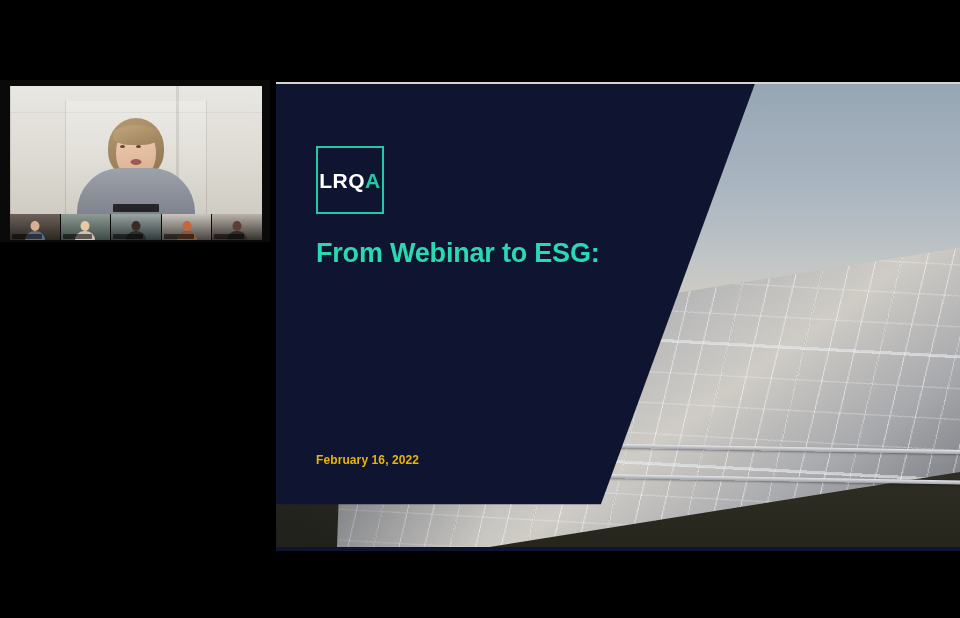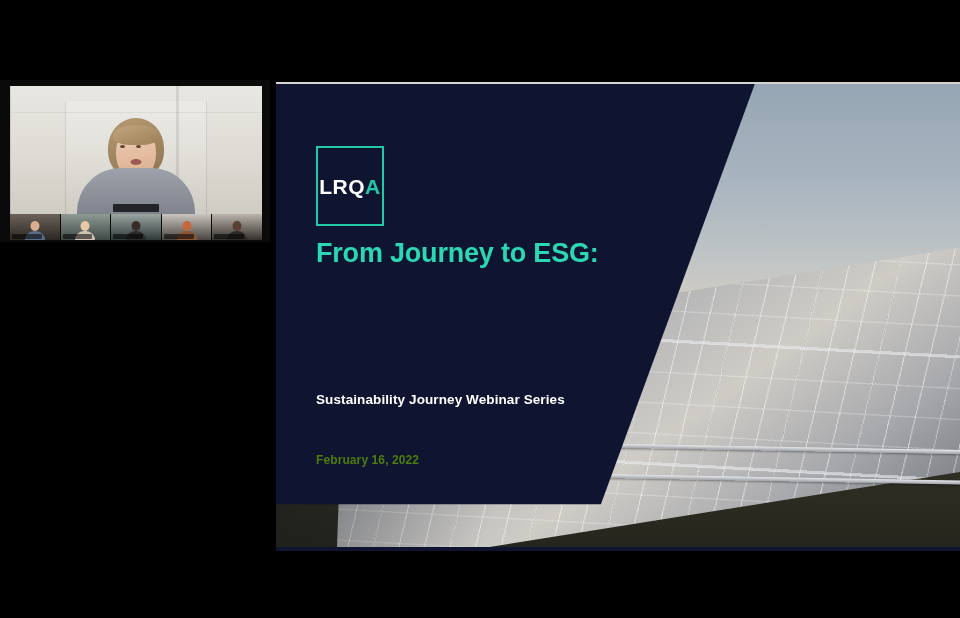--- a/index.html
+++ b/index.html
@@ -184,42 +184,42 @@
   }
   .navy-bottom-bar{
     position:absolute; left:0; bottom:0; width:100%; height:4px;
     background:#0f1530;
   }
 
   
   .slide-content{ position:absolute; left:0; top:0; width:100%; height:100%; }
 
   .logo-box{
-    position:absolute; left:40px; top:62px; width:68px; height:80px;
+    position:absolute; left:40px; top:62px; width:68px; height:68px;
     border:2px solid #23c9a7; display:flex; align-items:center; justify-content:center;
   }
   .logo-text{
     display:flex; align-items:baseline; font-weight:bold; font-size:21px; letter-spacing:.5px;
     line-height:1;
   }
   .logo-lrq{ color:#ffffff; }
   .logo-a{ color:#23c9a7; margin-left:0px; }
 
   .slide-title{
     position:absolute; left:40px; top:152px; width:400px;
     color:#2ad9b4; font-size:27px; font-weight:bold; line-height:1.28;
     letter-spacing:-.2px;
   }
   .slide-subtitle{
     position:absolute; left:40px; top:308px;
     color:#ffffff; font-size:13.5px; font-weight:600; letter-spacing:.1px;
   }
   .slide-date{
     position:absolute; left:40px; top:369px;
-    color:#4d7c0f; font-size:12px; font-weight:600; letter-spacing:.1px;
+    color:#eab308; font-size:12px; font-weight:600; letter-spacing:.1px;
   }
 </style>
 </head>
 <body>
 
 <div id="stage">
 
   <div id="video-column">
 
     <div id="speaker-tile">
@@ -295,21 +295,20 @@
     <div class="slide-content">
 
       <div class="logo-box">
         <div class="logo-text">
           <span class="logo-lrq">LRQ</span>
             <span class="logo-a">A</span>
         </div>
       </div>
 
       <div class="slide-title">
-        <div>From Journey to ESG:</div>
-      </div>
-
-      <div class="slide-subtitle">Sustainability Journey Webinar Series</div>
+        <div>From Webinar to ESG:</div>
+      </div>
+
       <div class="slide-date">February 16, 2022</div>
     </div>
   </div>
 
 </div>
 
 </body></html>

